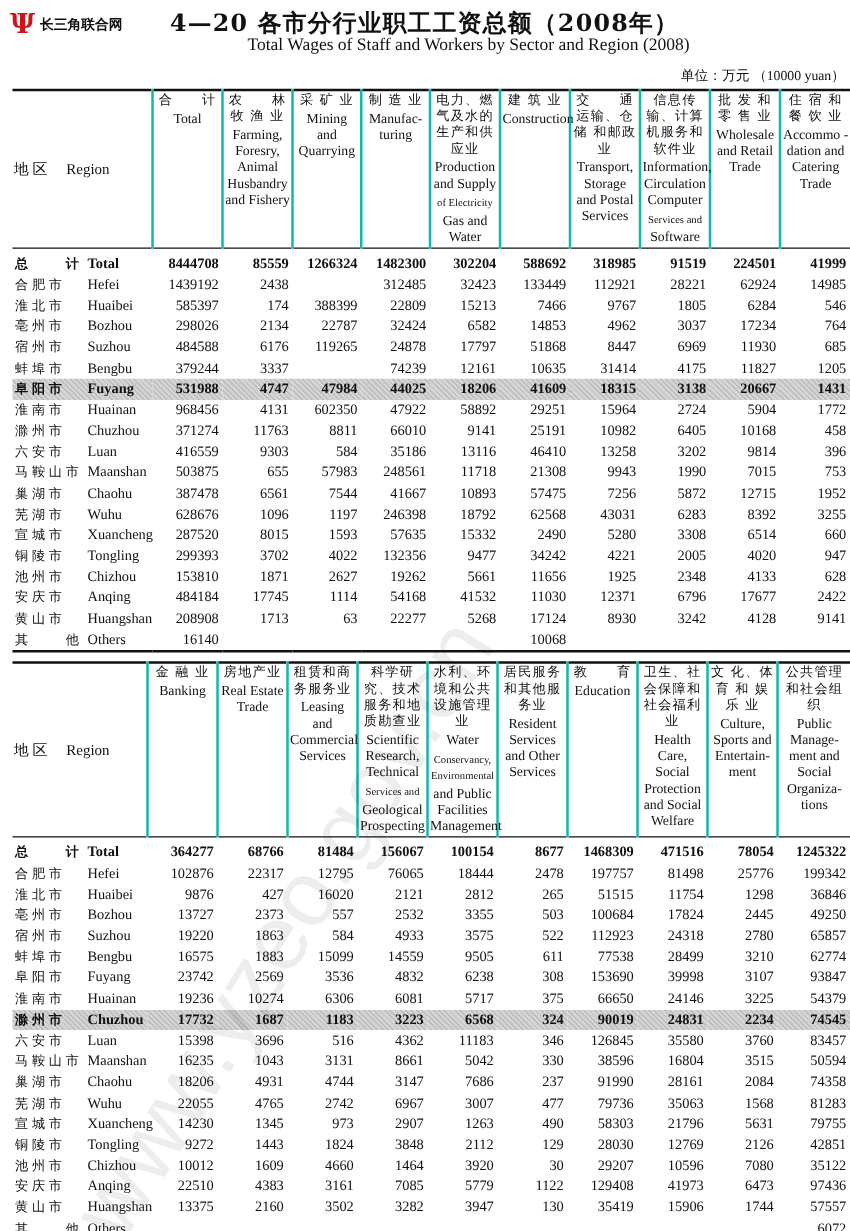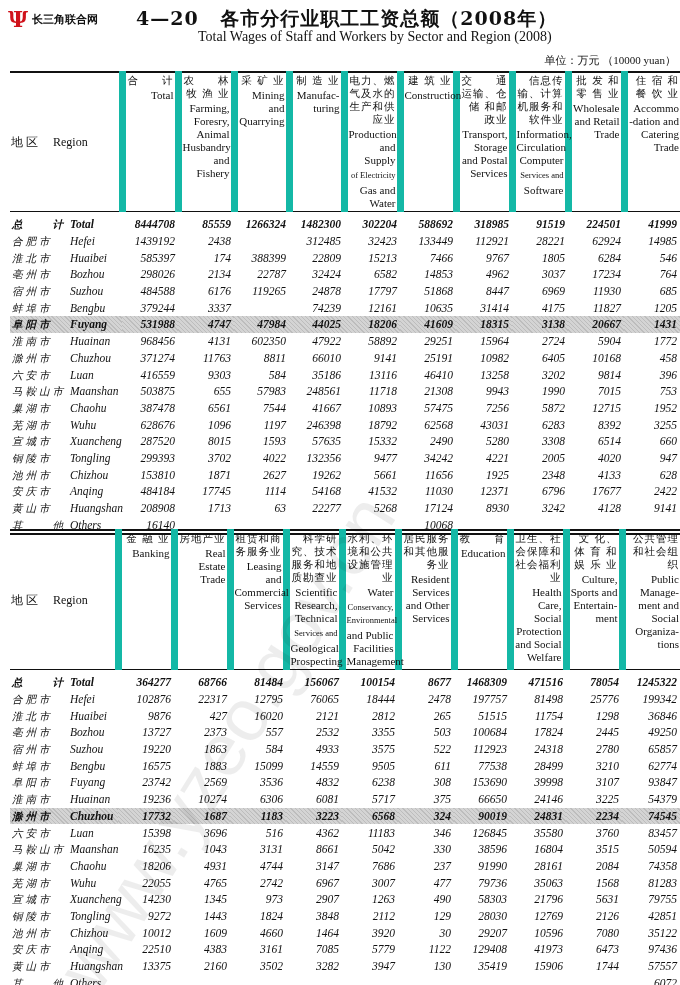--- a/index.html
+++ b/index.html
@@ -2,29 +2,29 @@
 <html><head>
 <meta charset="utf-8">
 <style>
   html, body { margin: 0; padding: 0; background: #ffffff; }
   body { width: 680px; height: 985px; position: relative; overflow: hidden;
          font-family: "Liberation Serif", "DejaVu Serif", serif; color: #111; }
   .logo { position: absolute; left: 8px; top: 8px; display: flex; align-items: center; }
   .logo-mark { color: #d0121b; font-size: 22px; font-weight: bold; line-height: 1; font-family: "DejaVu Serif", serif; }
   .logo-text { font-family: "DejaVu Sans", sans-serif; font-size: 11px; font-weight: bold; margin-left: 4px; }
   .title { position: absolute; left: 136px; top: 6px; font-size: 19px; font-weight: bold; letter-spacing: 1px; font-family: "DejaVu Serif", serif; }
-  .title-num { margin-right: 14px; }
+  .title-num { }
   .subtitle { position: absolute; left: 198px; top: 29px; font-size: 14px; }
   .unit { position: absolute; right: 4px; top: 53px; font-size: 11px; }
   table { position: absolute; left: 10px; border-collapse: collapse; table-layout: fixed; font-size: 11.5px; }
   #t1 { top: 71px; width: 670px; }
   #t2 { top: 529px; width: 670px; }
   table thead tr { border-top: 2px solid #111; border-bottom: 1.5px solid #111; }
-  table tbody { border-bottom: 2px solid #111; font-style: italic; }
-  th { font-weight: normal; vertical-align: top; border-left: 7px solid #14b8a6; padding: 1px 1px; text-align: right; line-height: 13px; }
+  table tbody { border-bottom: 2px solid #111; }
+  th { font-weight: normal; vertical-align: top; border-left: 2px solid #14b8a6; padding: 1px 1px; text-align: center; line-height: 13px; }
   th.region-h { border-left: none; vertical-align: middle; text-align: left; font-size: 12px; }
   th .zh { font-family: "DejaVu Sans", sans-serif; font-size: 10.5px; letter-spacing: 1px; display: block; }
   th .en { display: block; font-size: 11px; margin-top: 2px; }
   th .sm { font-size: 8.5px; }
   td { padding: 0 3px; height: 16.7px; line-height: 16px; text-align: right; white-space: nowrap; }
   td.rname { text-align: left; padding-left: 2px; }
   td.rname .zh { font-family: "DejaVu Sans", sans-serif; font-size: 10.5px; display: inline-block; width: 58px; letter-spacing: 3px; }
   tr.total td { font-weight: bold; }
   tr.hl td { background: repeating-linear-gradient(45deg, #d4d4d4 0 2px, #bdbdbd 2px 3px); font-weight: bold; }
   tbody tr.first td { padding-top: 4px; }

